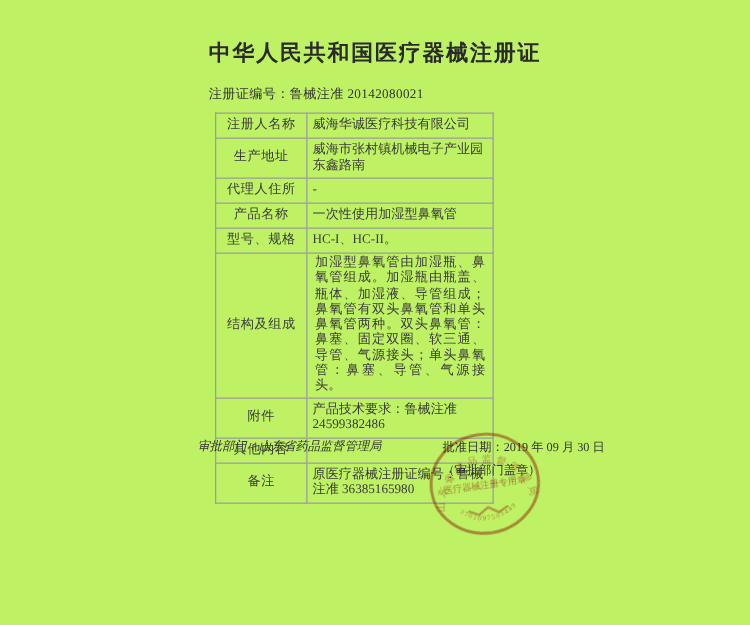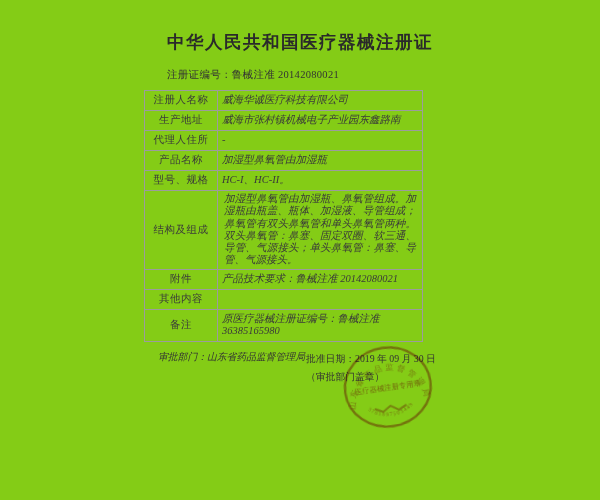--- a/index.html
+++ b/index.html
@@ -1,42 +1,42 @@
 <!DOCTYPE html>
 <html><head>
 <meta charset="utf-8">
 <style>
   html,body{margin:0;padding:0;background:#ffffff;}
   .doc{
-    position:relative;width:600px;height:500px;background:#84cc16;overflow:hidden;
+    position:relative;width:600px;height:500px;background:#bef264;overflow:hidden;
     font-family:"Liberation Serif","DejaVu Serif",serif;color:#383838;
   }
   .title{
     position:absolute;top:30px;left:0;width:600px;text-align:center;
     font-size:17.5px;font-weight:600;letter-spacing:1.5px;color:#2a2a2a;margin:0;
   }
   .regline{
     position:absolute;left:156px;top:68px;font-size:10.5px;color:#333;
     letter-spacing:.3px;
     margin-left:11px;
   }
   table.cert{
-    position:absolute;left:144px;top:90px;width:279px;border-collapse:collapse;
+    position:absolute;left:172px;top:90px;width:223px;border-collapse:collapse;
     table-layout:fixed;
   }
   table.cert td{
     border:1px solid #9c9c9c;font-size:10.5px;line-height:12.5px;
     padding:3px 4px;color:#3a3a3a;vertical-align:middle;height:13px;
   }
   td.lbl{width:64px;text-align:center;padding:3px 2px;letter-spacing:.5px;}
-  td.val{padding:3px 7px;font-style:italic;}
+  td.val{padding:3px 7px;}
   td.val.long{text-align:justify;line-height:12.3px;padding:2px 6px;}
   .dept{position:absolute;left:158px;top:351px;font-size:9.8px;color:#333;font-style:italic;}
   .dates{position:absolute;left:306px;top:350px;font-size:9.8px;color:#333;}
-  .dates div{height:18.4px;line-height:18.4px;}
+  .dates div{height:18.4px;line-height:18.4px;margin-left:48px;}
   .stamp{
     position:absolute;left:341px;top:344px;width:94px;height:88px;
     mix-blend-mode:multiply;filter:blur(.35px);transform:rotate(-8deg);
     pointer-events:none;
   }
   .stamp text{fill:#c5392c;font-family:"Liberation Serif","DejaVu Serif",serif;}
 </style>
 </head>
 <body>
 
@@ -55,33 +55,33 @@
       <tr>
         <td class="lbl">生产地址</td>
         <td class="val">威海市张村镇机械电子产业园东鑫路南</td>
       </tr>
       <tr>
         <td class="lbl">代理人住所</td>
         <td class="val">-</td>
       </tr>
       <tr>
         <td class="lbl">产品名称</td>
-        <td class="val">加湿型鼻氧管由加湿瓶</td>
+        <td class="val">一次性使用加湿型鼻氧管</td>
       </tr>
       <tr>
         <td class="lbl">型号、规格</td>
         <td class="val">HC-I、HC-II。</td>
       </tr>
       <tr>
         <td class="lbl">结构及组成</td>
         <td class="val long">加湿型鼻氧管由加湿瓶、鼻氧管组成。加湿瓶由瓶盖、瓶体、加湿液、导管组成；鼻氧管有双头鼻氧管和单头鼻氧管两种。双头鼻氧管：鼻塞、固定双圈、软三通、导管、气源接头；单头鼻氧管：鼻塞、导管、气源接头。</td>
       </tr>
       <tr>
         <td class="lbl">附件</td>
-        <td class="val">产品技术要求：鲁械注准 20142080021</td>
+        <td class="val">产品技术要求：鲁械注准 24599382486</td>
       </tr>
       <tr>
         <td class="lbl">其他内容</td>
         <td class="val"></td>
       </tr>
       <tr>
         <td class="lbl">备注</td>
         <td class="val">原医疗器械注册证编号：鲁械注准 36385165980</td>
       </tr>
     </tbody>

